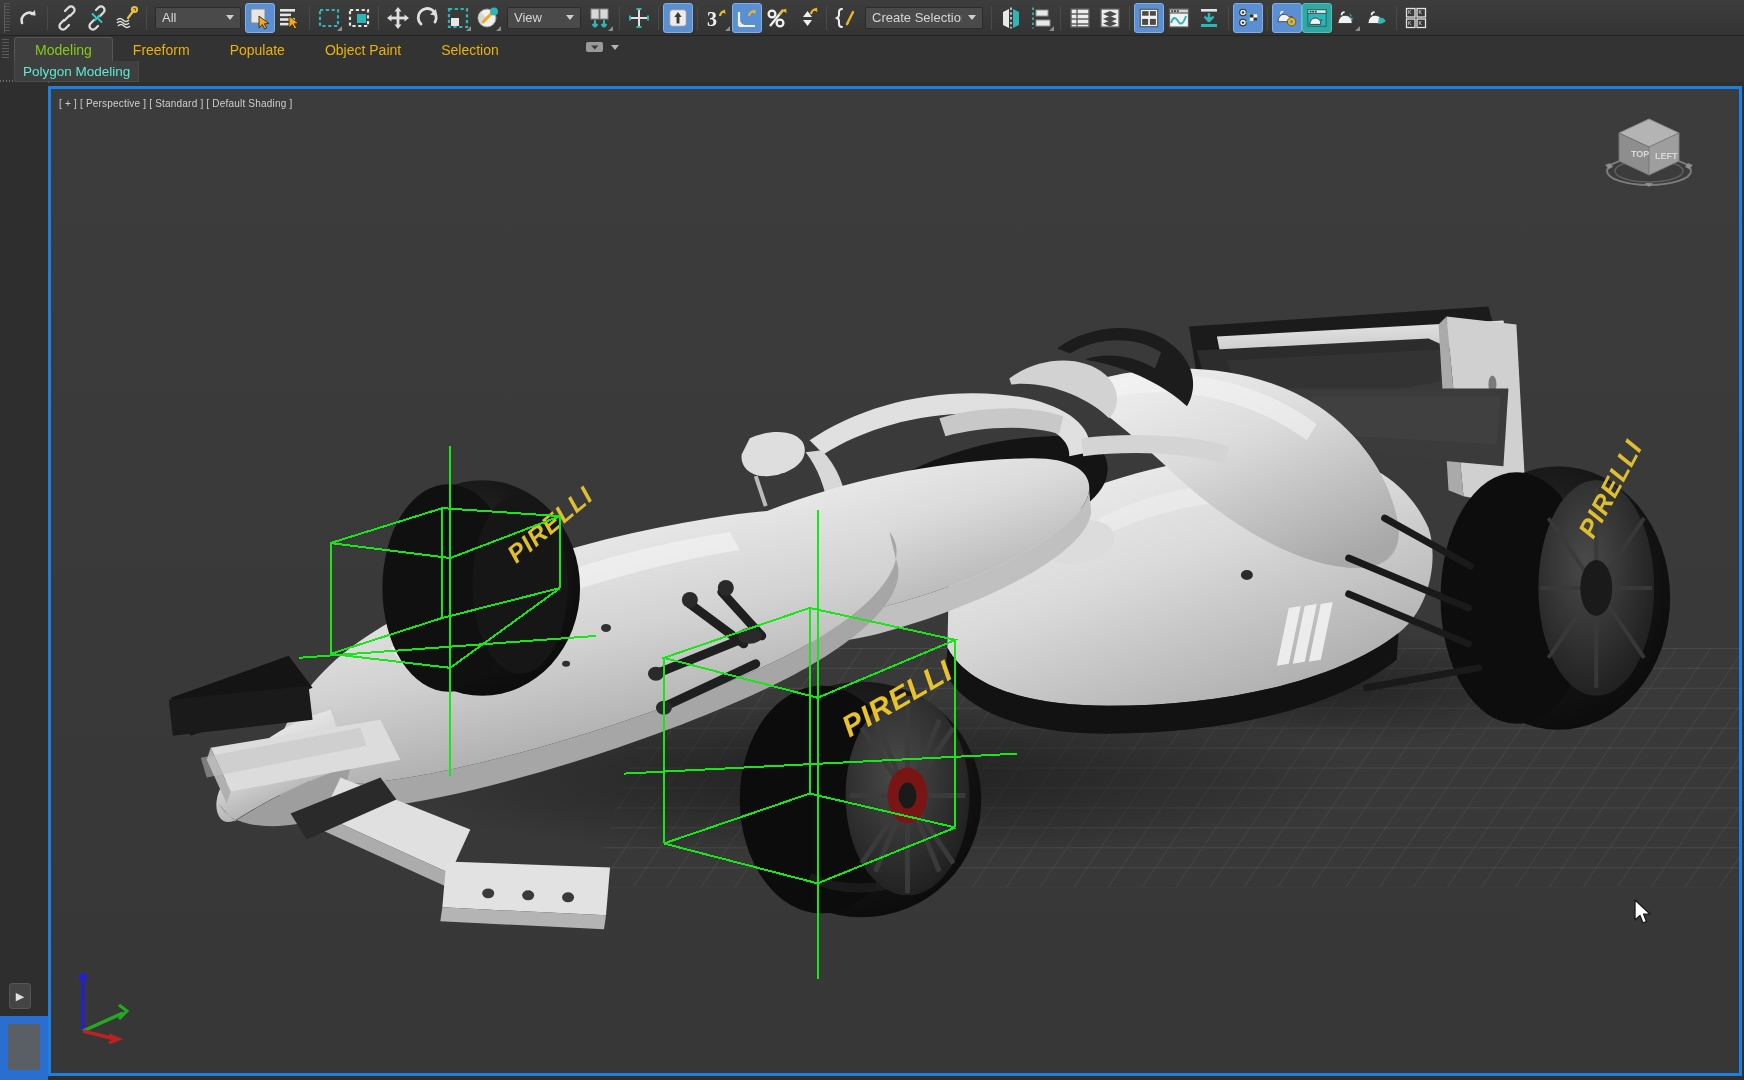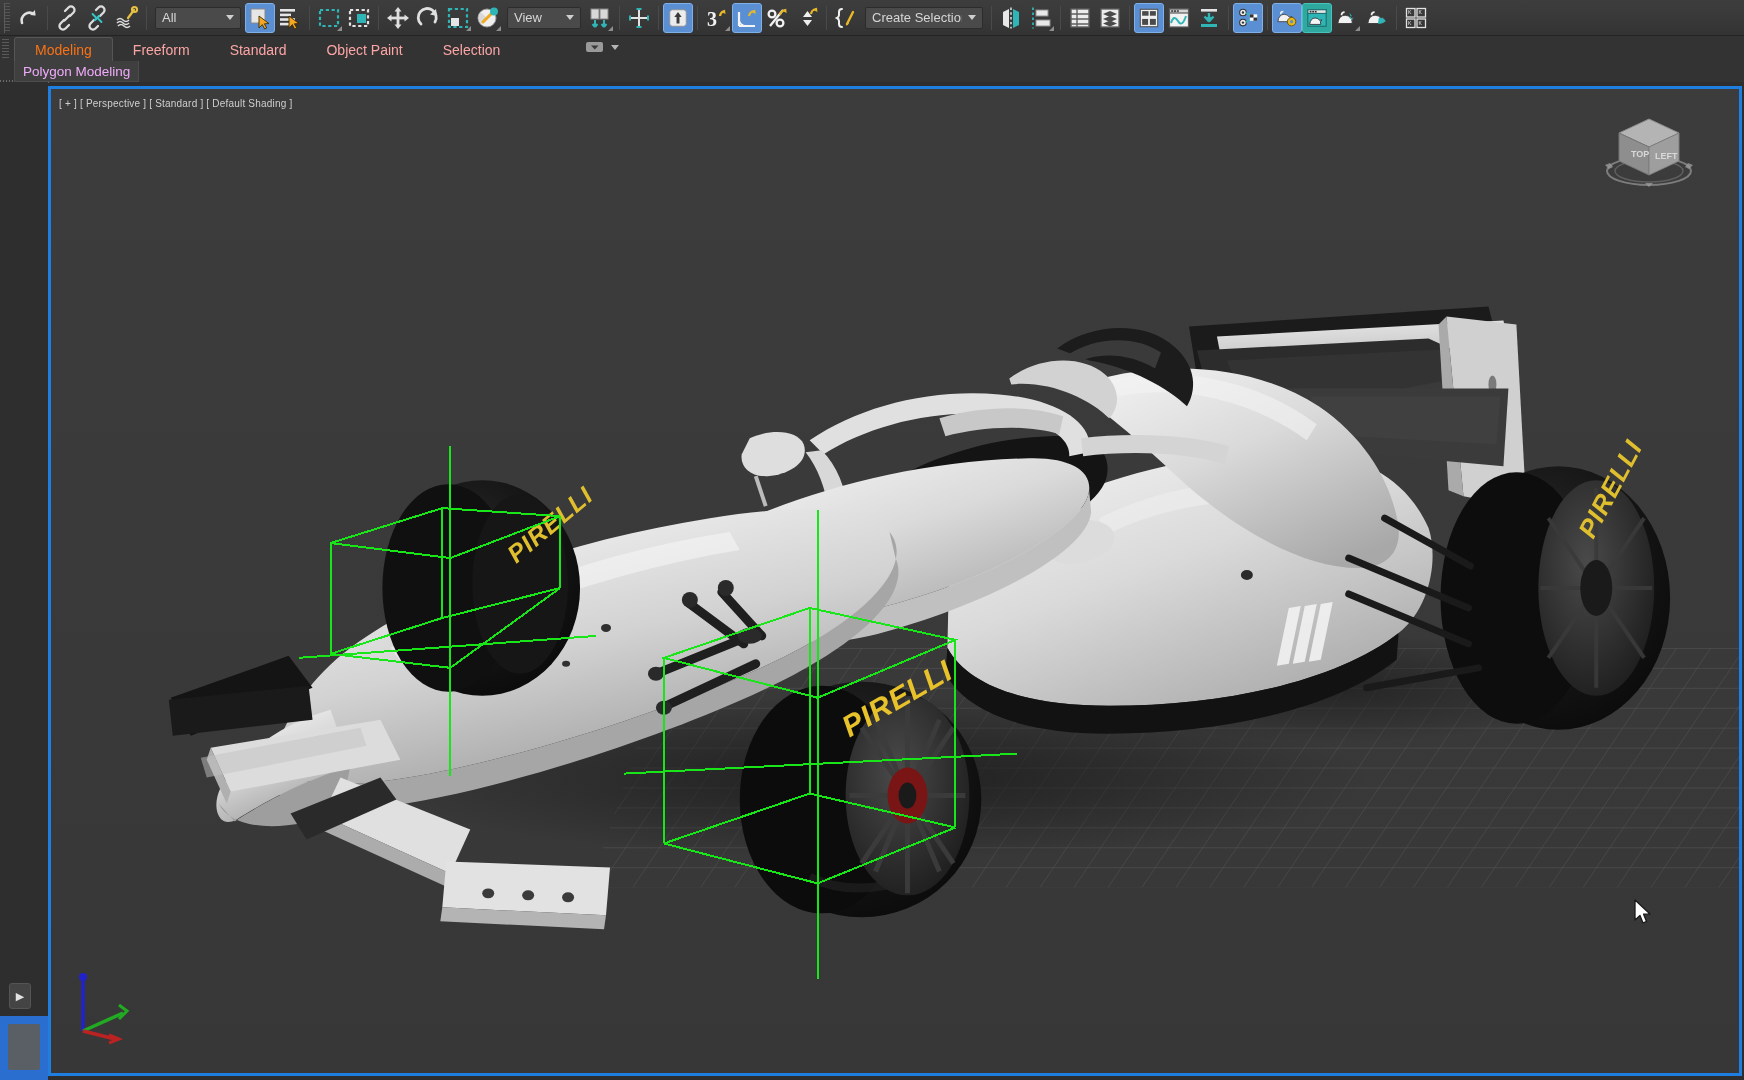--- a/index.html
+++ b/index.html
@@ -32,28 +32,28 @@
   .tb-combo .ca{ width:0;height:0;border-left:4px solid transparent;
     border-right:4px solid transparent;border-top:5px solid #cfcfcf; margin-left:6px;}
   svg{ display:block; overflow:visible; }
 
   
   #ribbon{ position:absolute; left:0; top:36px; width:1744px; height:46px;
     background:#333; }
   #ribbon-tabs{ position:absolute; left:14px; top:0; height:26px;
     display:flex; align-items:flex-end; }
   .rb-tab{ height:25px; padding:0 20px; display:flex; align-items:center;
-    font-size:14px; color:#fca5a5; }
-  .rb-tab.active{ background:#3f3f3f; color:#f97316;
+    font-size:14px; color:#eab308; }
+  .rb-tab.active{ background:#3f3f3f; color:#84cc16;
     border-top:1px solid #565656; border-left:1px solid #565656;
     border-right:1px solid #565656; border-radius:3px 3px 0 0;margin-top:36px; }
   #ribbon-panel{ position:absolute; left:14px; top:25px; height:21px;
     background:#3f3f3f; border:1px solid #4c4c4c; border-top:none;
     display:flex; align-items:center; padding:0 8px;
-    font-size:13.5px; color:#f0abfc; }
+    font-size:13.5px; color:#5eead4; }
   #ribbon-min{ position:absolute; top:3px; display:flex; align-items:center; }
   #ribbon-grip{ position:absolute; left:2px; top:3px; width:7px; height:20px;
     background:repeating-linear-gradient(to bottom,#5a5a5a 0 1px,transparent 1px 3px);}
   #ribbon-dots{ position:absolute; left:0; top:44px; width:50px; height:3px;
     background:repeating-linear-gradient(to right,#6a6a6a 0 1px,transparent 1px 3px);}
 
   
   #left-strip{ position:absolute; left:0; top:82px; width:48px; bottom:0;
     background:#2e2e2e; }
   #left-expand{ position:absolute; left:9px; top:983px; width:22px; height:26px;
@@ -436,21 +436,21 @@
   <div id="ribbon-dots"></div>
 
   <div id="ribbon-tabs">
     <div class="rb-tab active">
       <span>Modeling</span>
     </div>
     <div class="rb-tab">
       <span>Freeform</span>
     </div>
     <div class="rb-tab">
-      <span>Standard</span>
+      <span>Populate</span>
     </div>
     <div class="rb-tab">
       <span>Object Paint</span>
     </div>
     <div class="rb-tab">
       <span>Selection</span>
     </div>
   </div>
 
   <div id="ribbon-min" style="left:584px">

